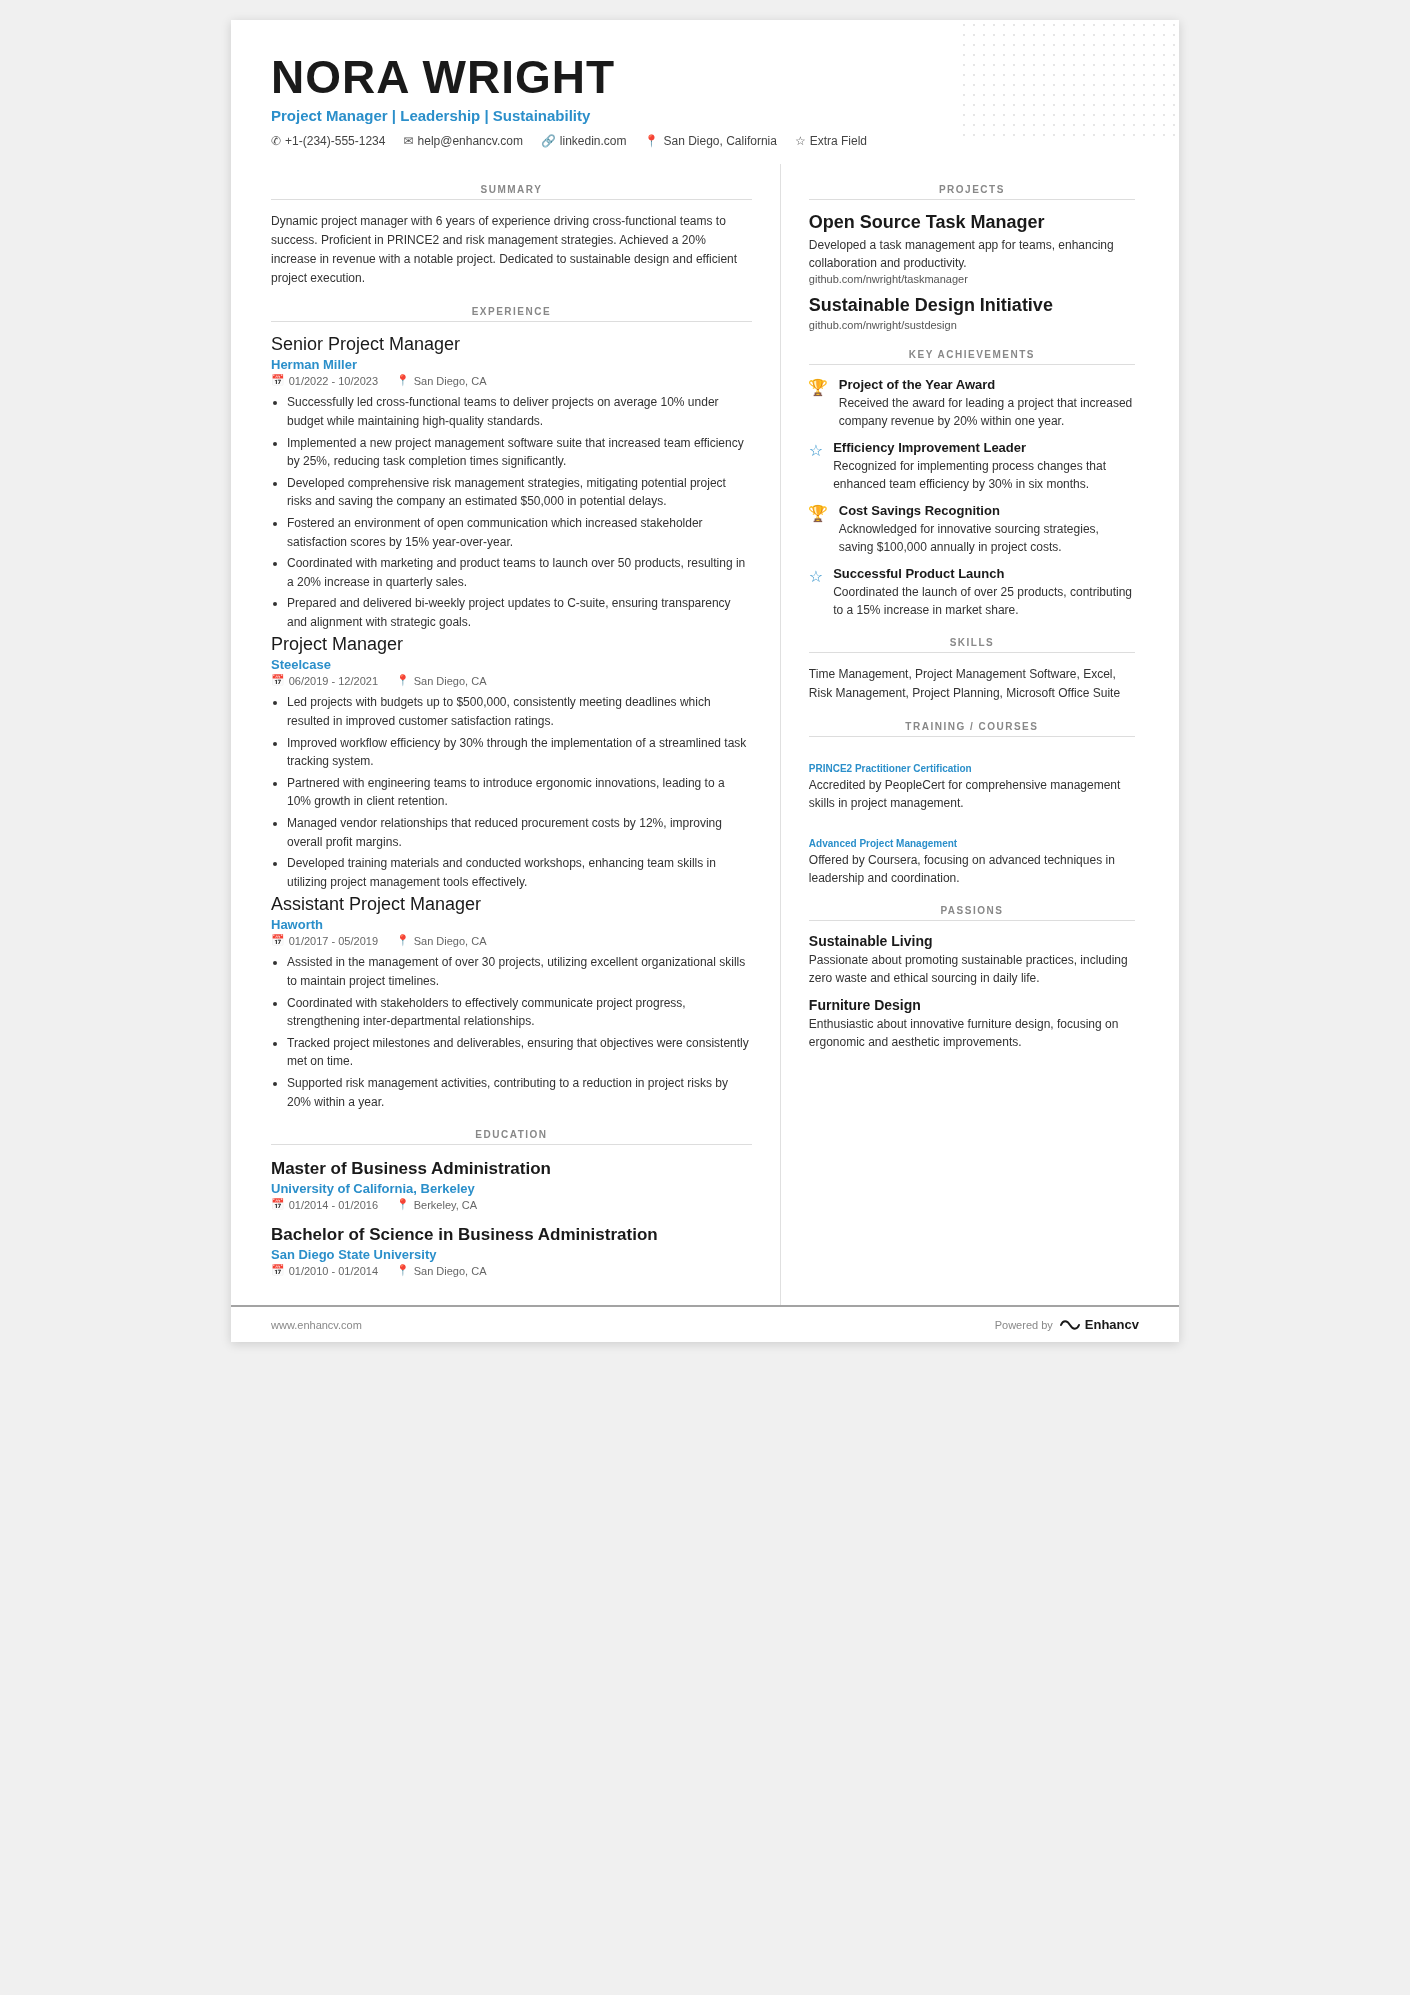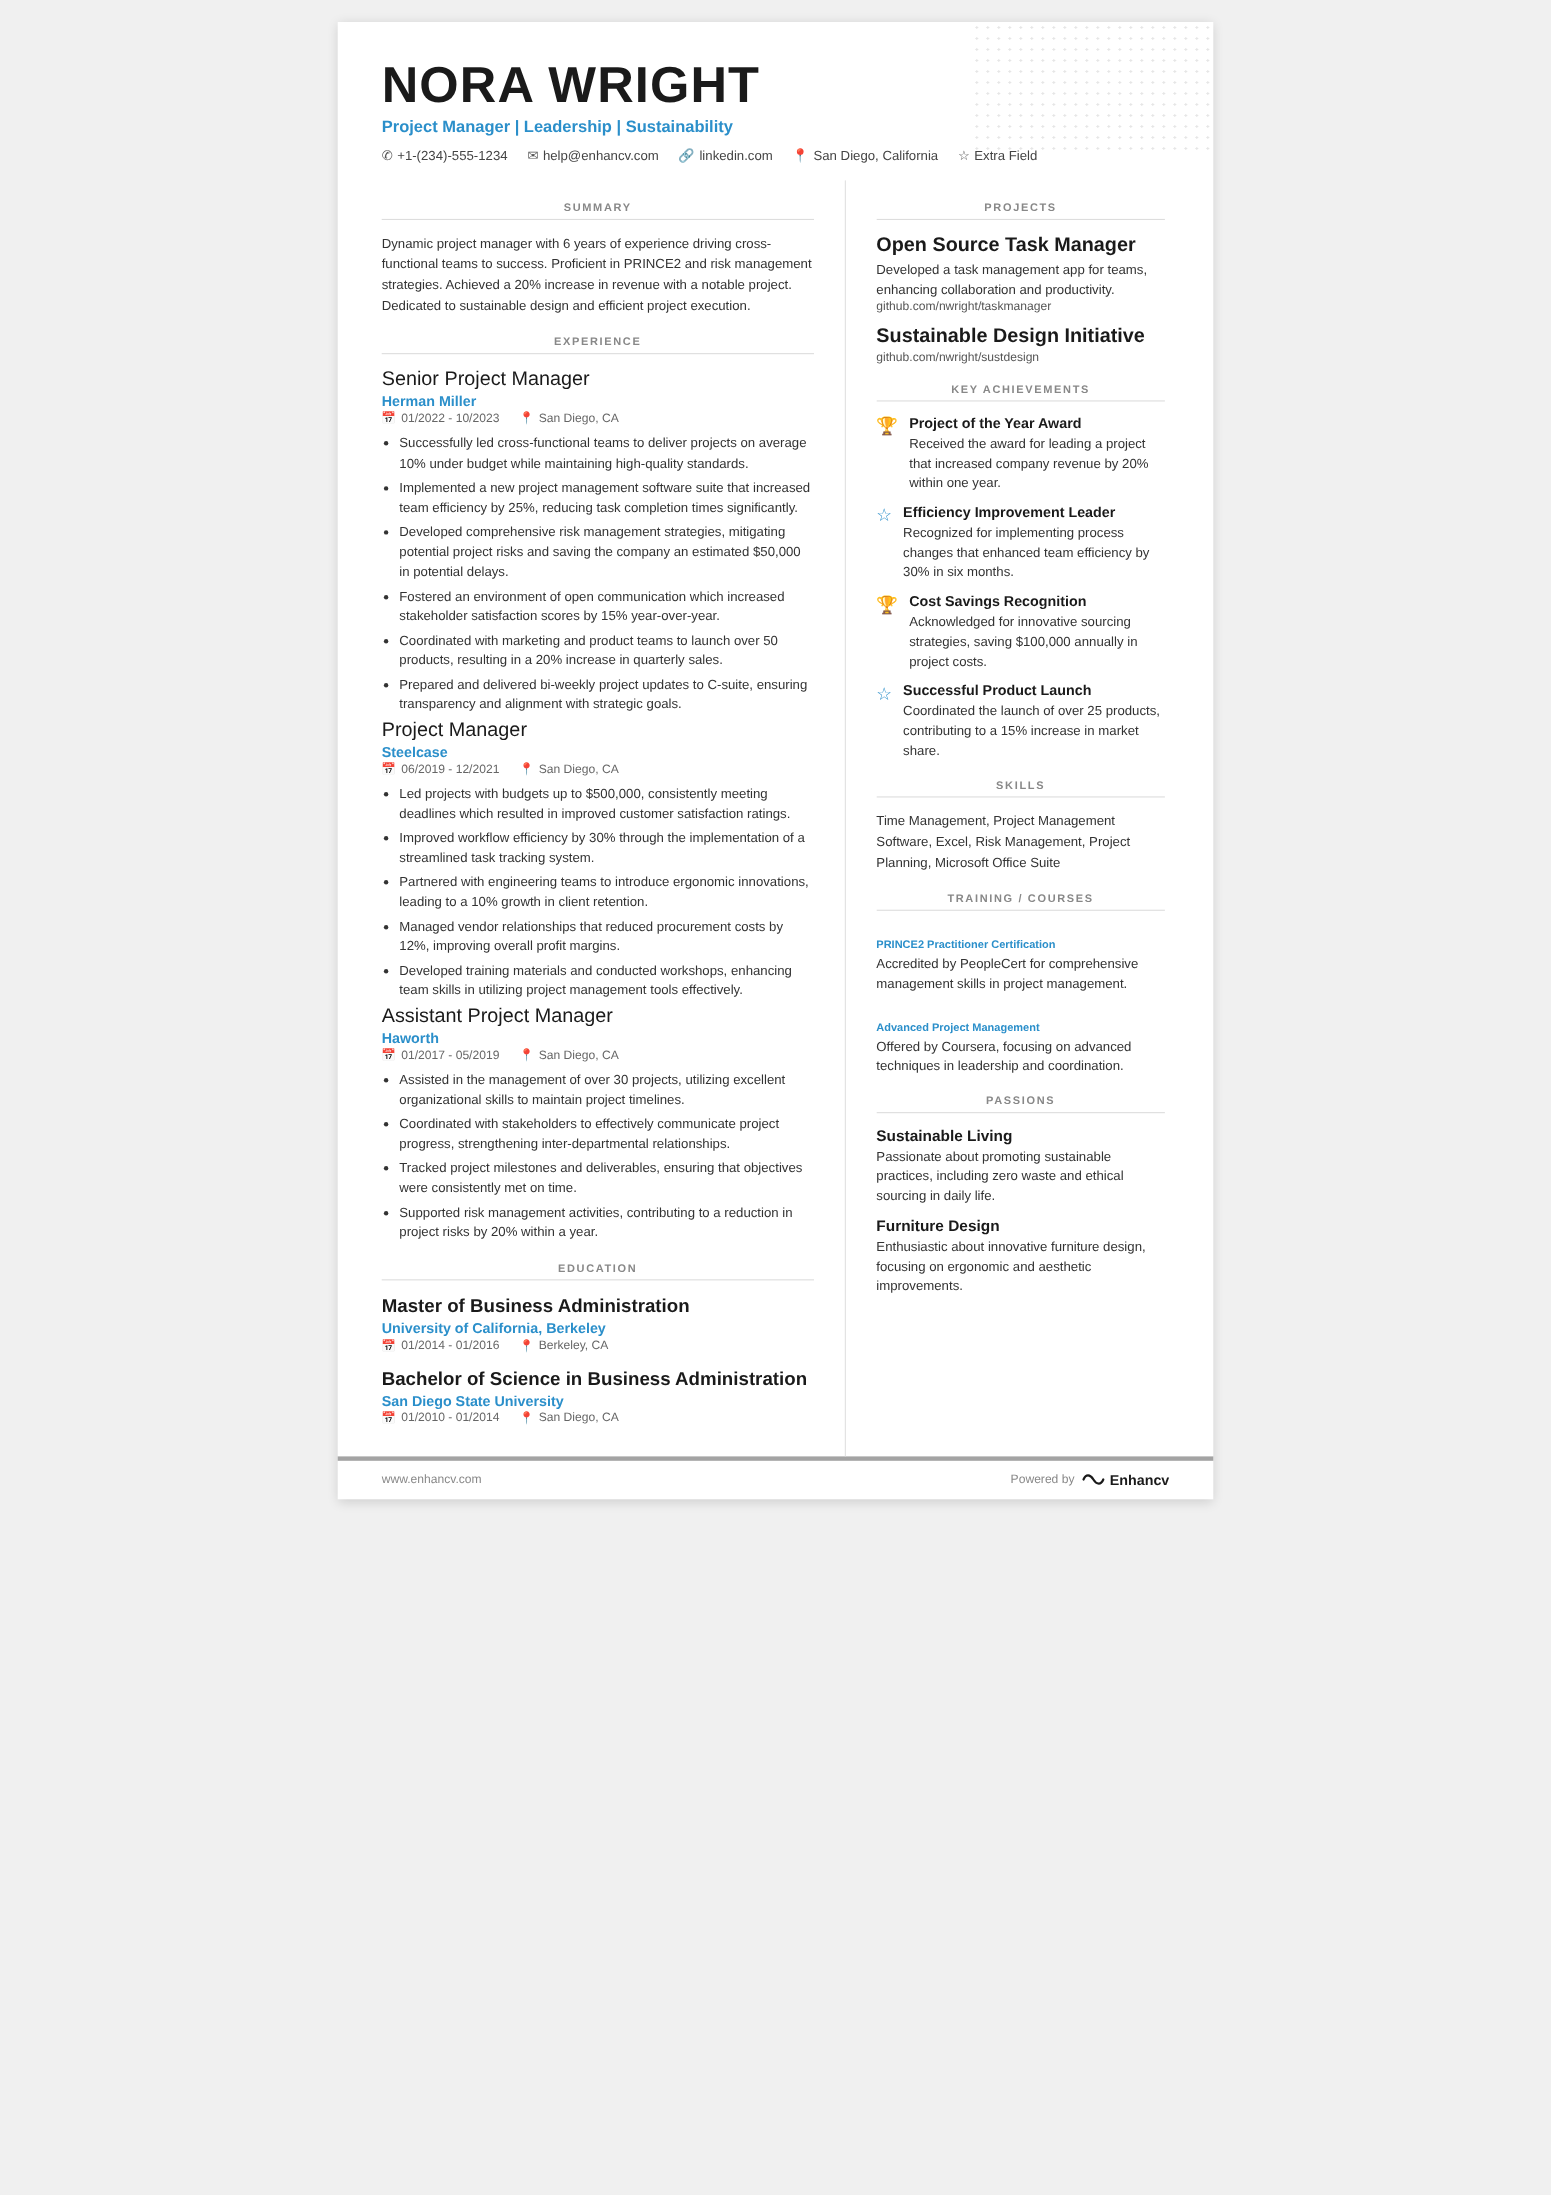--- a/index.html
+++ b/index.html
@@ -4,21 +4,21 @@
   <style>
     * { margin: 0; padding: 0; box-sizing: border-box; }
     body {
       font-family: 'Arial', sans-serif;
       background: #f0f0f0;
       display: flex;
       justify-content: center;
       padding: 20px;
     }
     .resume-container {
-      width: 796px;
+      width: 948px;
       background: #fff;
       position: relative;
       box-shadow: 0 2px 10px rgba(0,0,0,0.15);
     }
     
     .dot-pattern {
       position: absolute;
       top: 0;
       right: 0;
       width: 220px;
@@ -216,21 +216,21 @@
       color: #1a1a1a;
       margin-top: 10px;
       margin-bottom: 2px;
     }
     .passion-desc {
       font-size: 12px;
       color: #333;
       line-height: 1.5;
     }
     .footer {
-      border-top: 4px solid #a3a3a3;
+      border-top: 2px solid #a3a3a3;
       padding: 10px 40px;
       display: flex;
       justify-content: space-between;
       align-items: center;
     }
     .footer-left {
       font-size: 11px;
       color: #888;
     }
     .footer-right {

